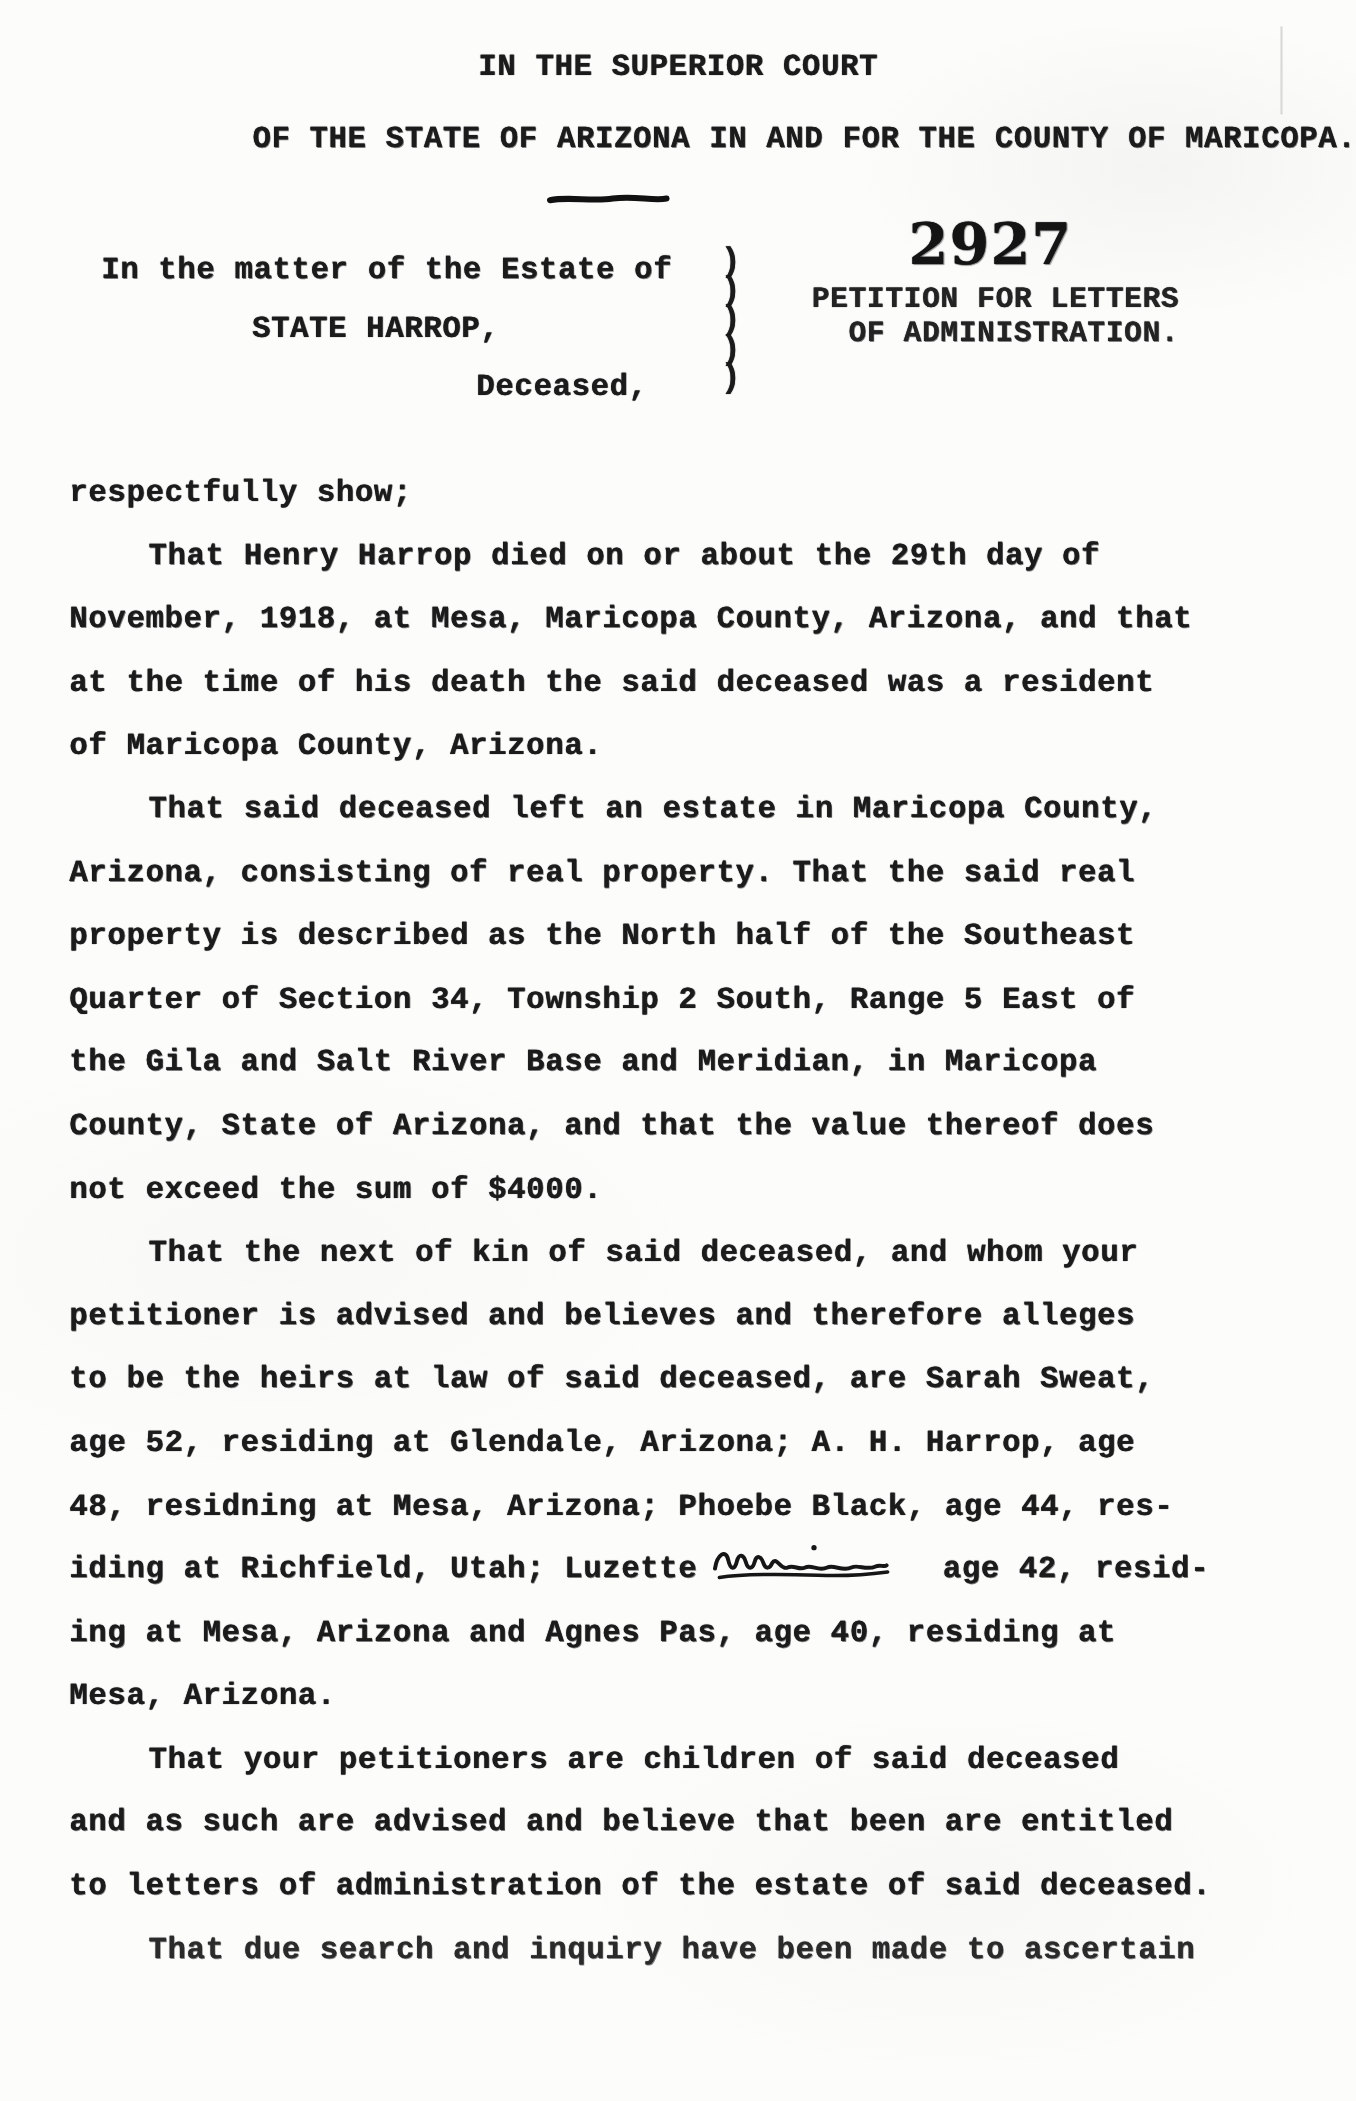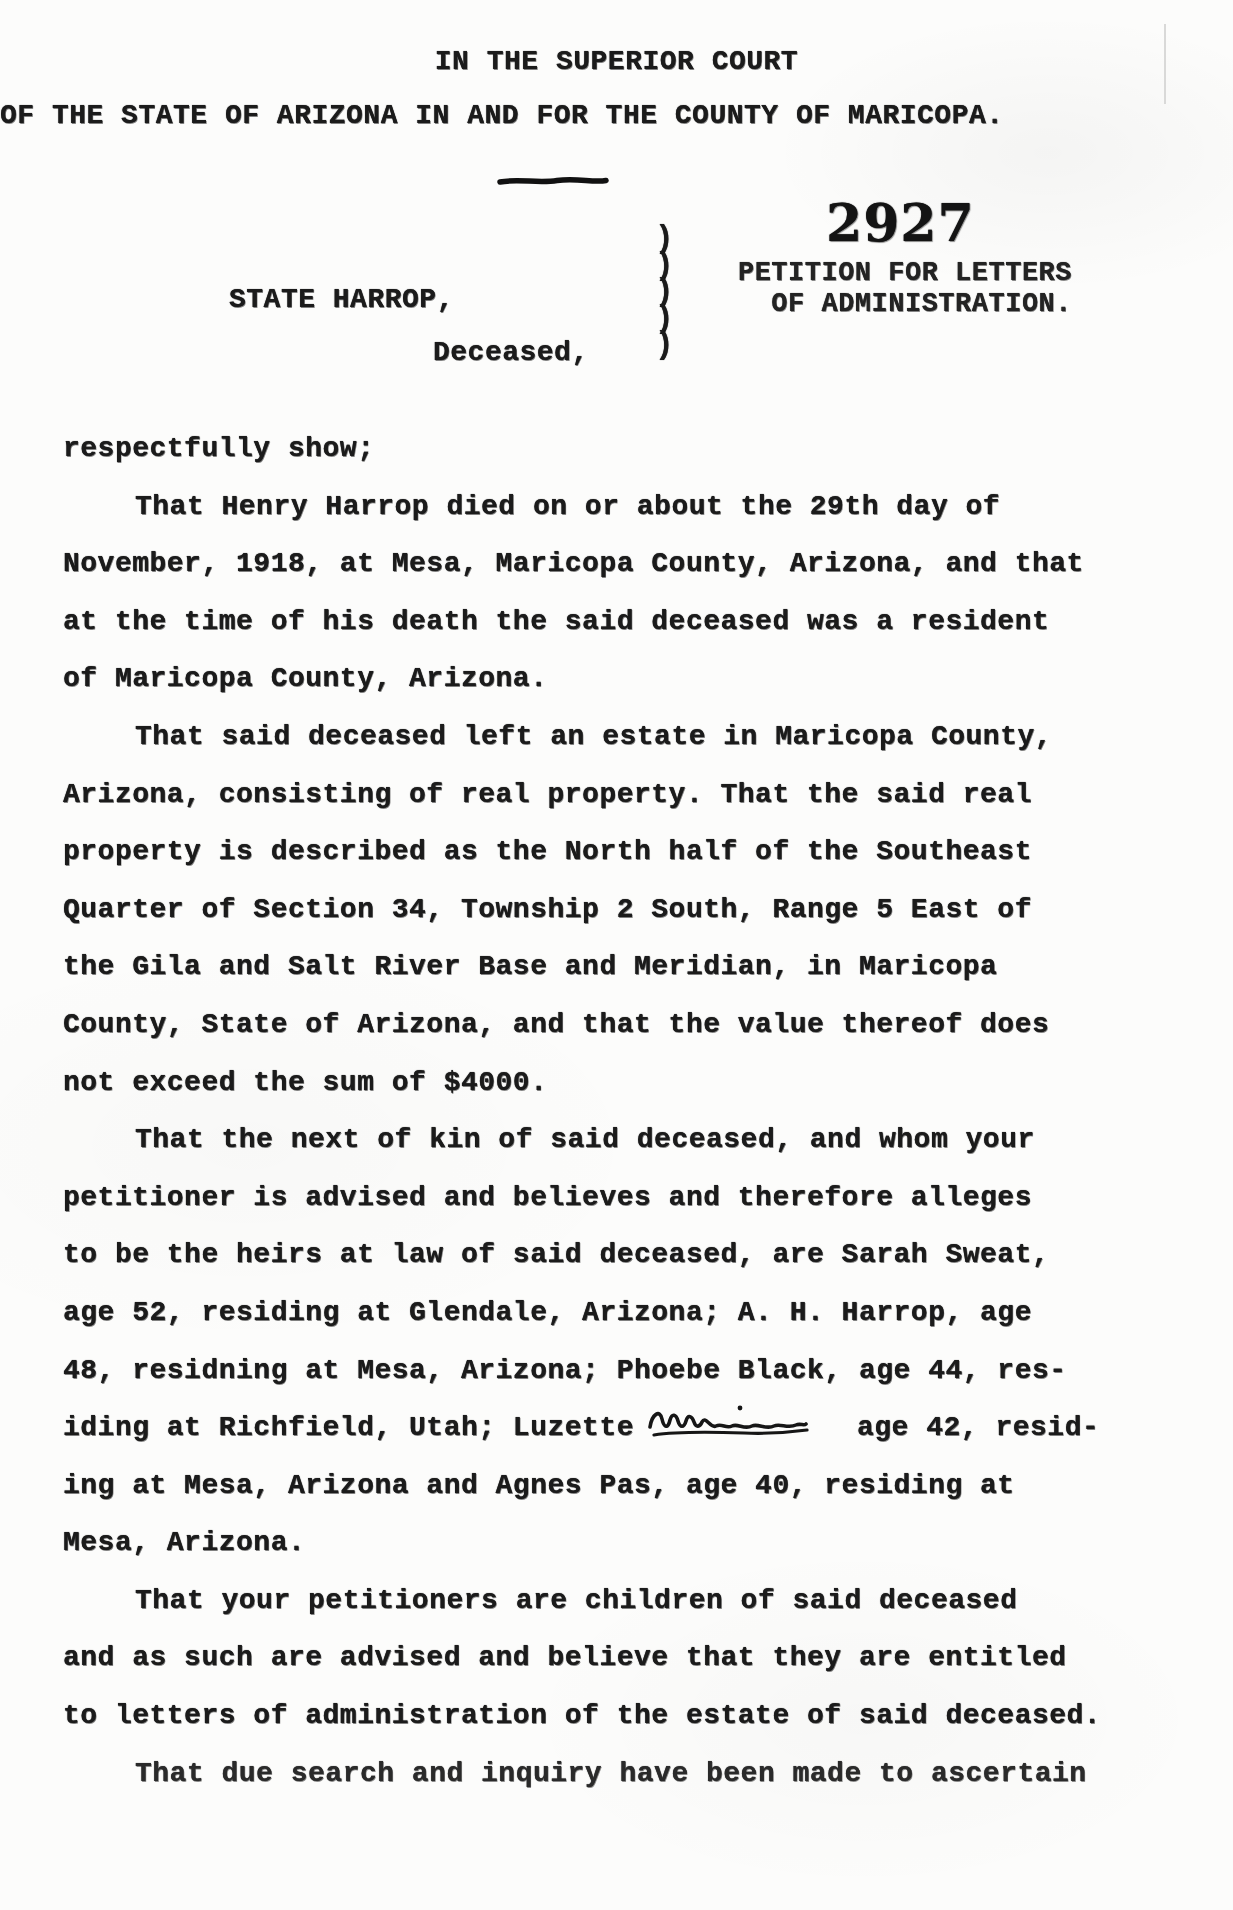--- a/index.html
+++ b/index.html
@@ -24,21 +24,21 @@
     pointer-events: none;
   }
   .tw {
     font-weight: 700;
     font-size: 28px;
     letter-spacing: 0.5px;
     white-space: nowrap;
     text-shadow: 0 0 0.9px rgba(5,5,5,0.85), 0.7px 0.5px 0.6px rgba(0,0,0,0.45);
   }
   .hdr1 { position: absolute; top: 46px;  left: 0; width: 100%; text-align: center; }
-  .hdr2 { position: absolute; top: 100px; left: 0; width: 100%; text-align: left; }
+  .hdr2 { position: absolute; top: 112px; left: 0; width: 100%; text-align: right; }
   .divider { position: absolute; left: 497px; top: 174px; }
   .case-number {
     position: absolute; left: 826px; top: 182px; width: 126px;
     font-family: "DejaVu Serif", serif;
     font-weight: 700; font-size: 52px; letter-spacing: 1px;
     text-align: center; color: #141414;
     text-shadow: 0 0 1px rgba(0,0,0,0.9), 1px 1px 1px rgba(0,0,0,0.4);
     margin-top: 10px;
   }
   .matter-line   { position: absolute; left: 92px;  top: 231px; }
@@ -76,20 +76,21 @@
   <div class="tw hdr2">OF THE STATE OF ARIZONA IN AND FOR THE COUNTY OF MARICOPA.</div>
 
   <div class="scan-artifact-line"></div>
 
   <svg class="divider" width="112" height="14" viewBox="0 0 112 14">
     <path d="M3 8 C20 4.5 42 9.5 60 6.5 C80 3.5 96 9 109 6.5" stroke="#111" stroke-width="5.5" fill="none" stroke-linecap="round"></path>
   </svg>
 
   <div class="case-number">2927</div>
 
+  <div class="tw matter-line">In the matter of the Estate of</div>
   <div class="tw decedent-name">STATE HARROP,</div>
   <div class="tw decedent-status">Deceased,</div>
 
   <div class="bracket-col">
     <span>)</span>
     <span>)</span>
     <span>)</span>
     <span>)</span>
     <span>)</span>
   </div>
@@ -120,18 +121,18 @@
     <div class="line tw">
       <span>iding at Richfield, Utah; Luzette</span><svg class="hw hw2" width="165" height="44" viewBox="0 0 165 44">
         <path d="M6 27 C8 14 16 9 18 19 C20 28 24 29 26 20 C28 13 32 14 34 21 C36 28 40 28 42 21 C44 14 48 16 50 22 C52 28 56 27 58 22 C62 15 66 29 72 26 C78 23 82 29 88 26 C94 23 100 30 108 26 C114 23 122 30 130 26 C136 23 144 29 152 25 C156 23 160 26 162 24" stroke="#161616" stroke-width="3.6" fill="none" stroke-linecap="round"></path>
         <path d="M10 35 C35 31 70 32 100 33 C125 34 148 32 163 30" stroke="#161616" stroke-width="3.2" fill="none" stroke-linecap="round"></path>
         <circle cx="96" cy="8" r="2.4" fill="#161616"></circle>
       </svg><span>age 42, resid-</span>
     </div>
     <div class="line tw"><span>ing at Mesa, Arizona and Agnes Pas, age 40, residing at</span></div>
     <div class="line tw"><span>Mesa, Arizona.</span></div>
     <div class="line indent tw"><span>That your petitioners are children of said deceased</span></div>
-    <div class="line tw"><span>and as such are advised and believe that they are entitled</span></div>
+    <div class="line tw"><span>and as such are advised and believe that been are entitled</span></div>
     <div class="line tw"><span>to letters of administration of the estate of said deceased.</span></div>
     <div class="line indent tw faded"><span>That due search and inquiry have been made to ascertain</span></div>
   </div>
 
 </div>
 
 </body></html>

